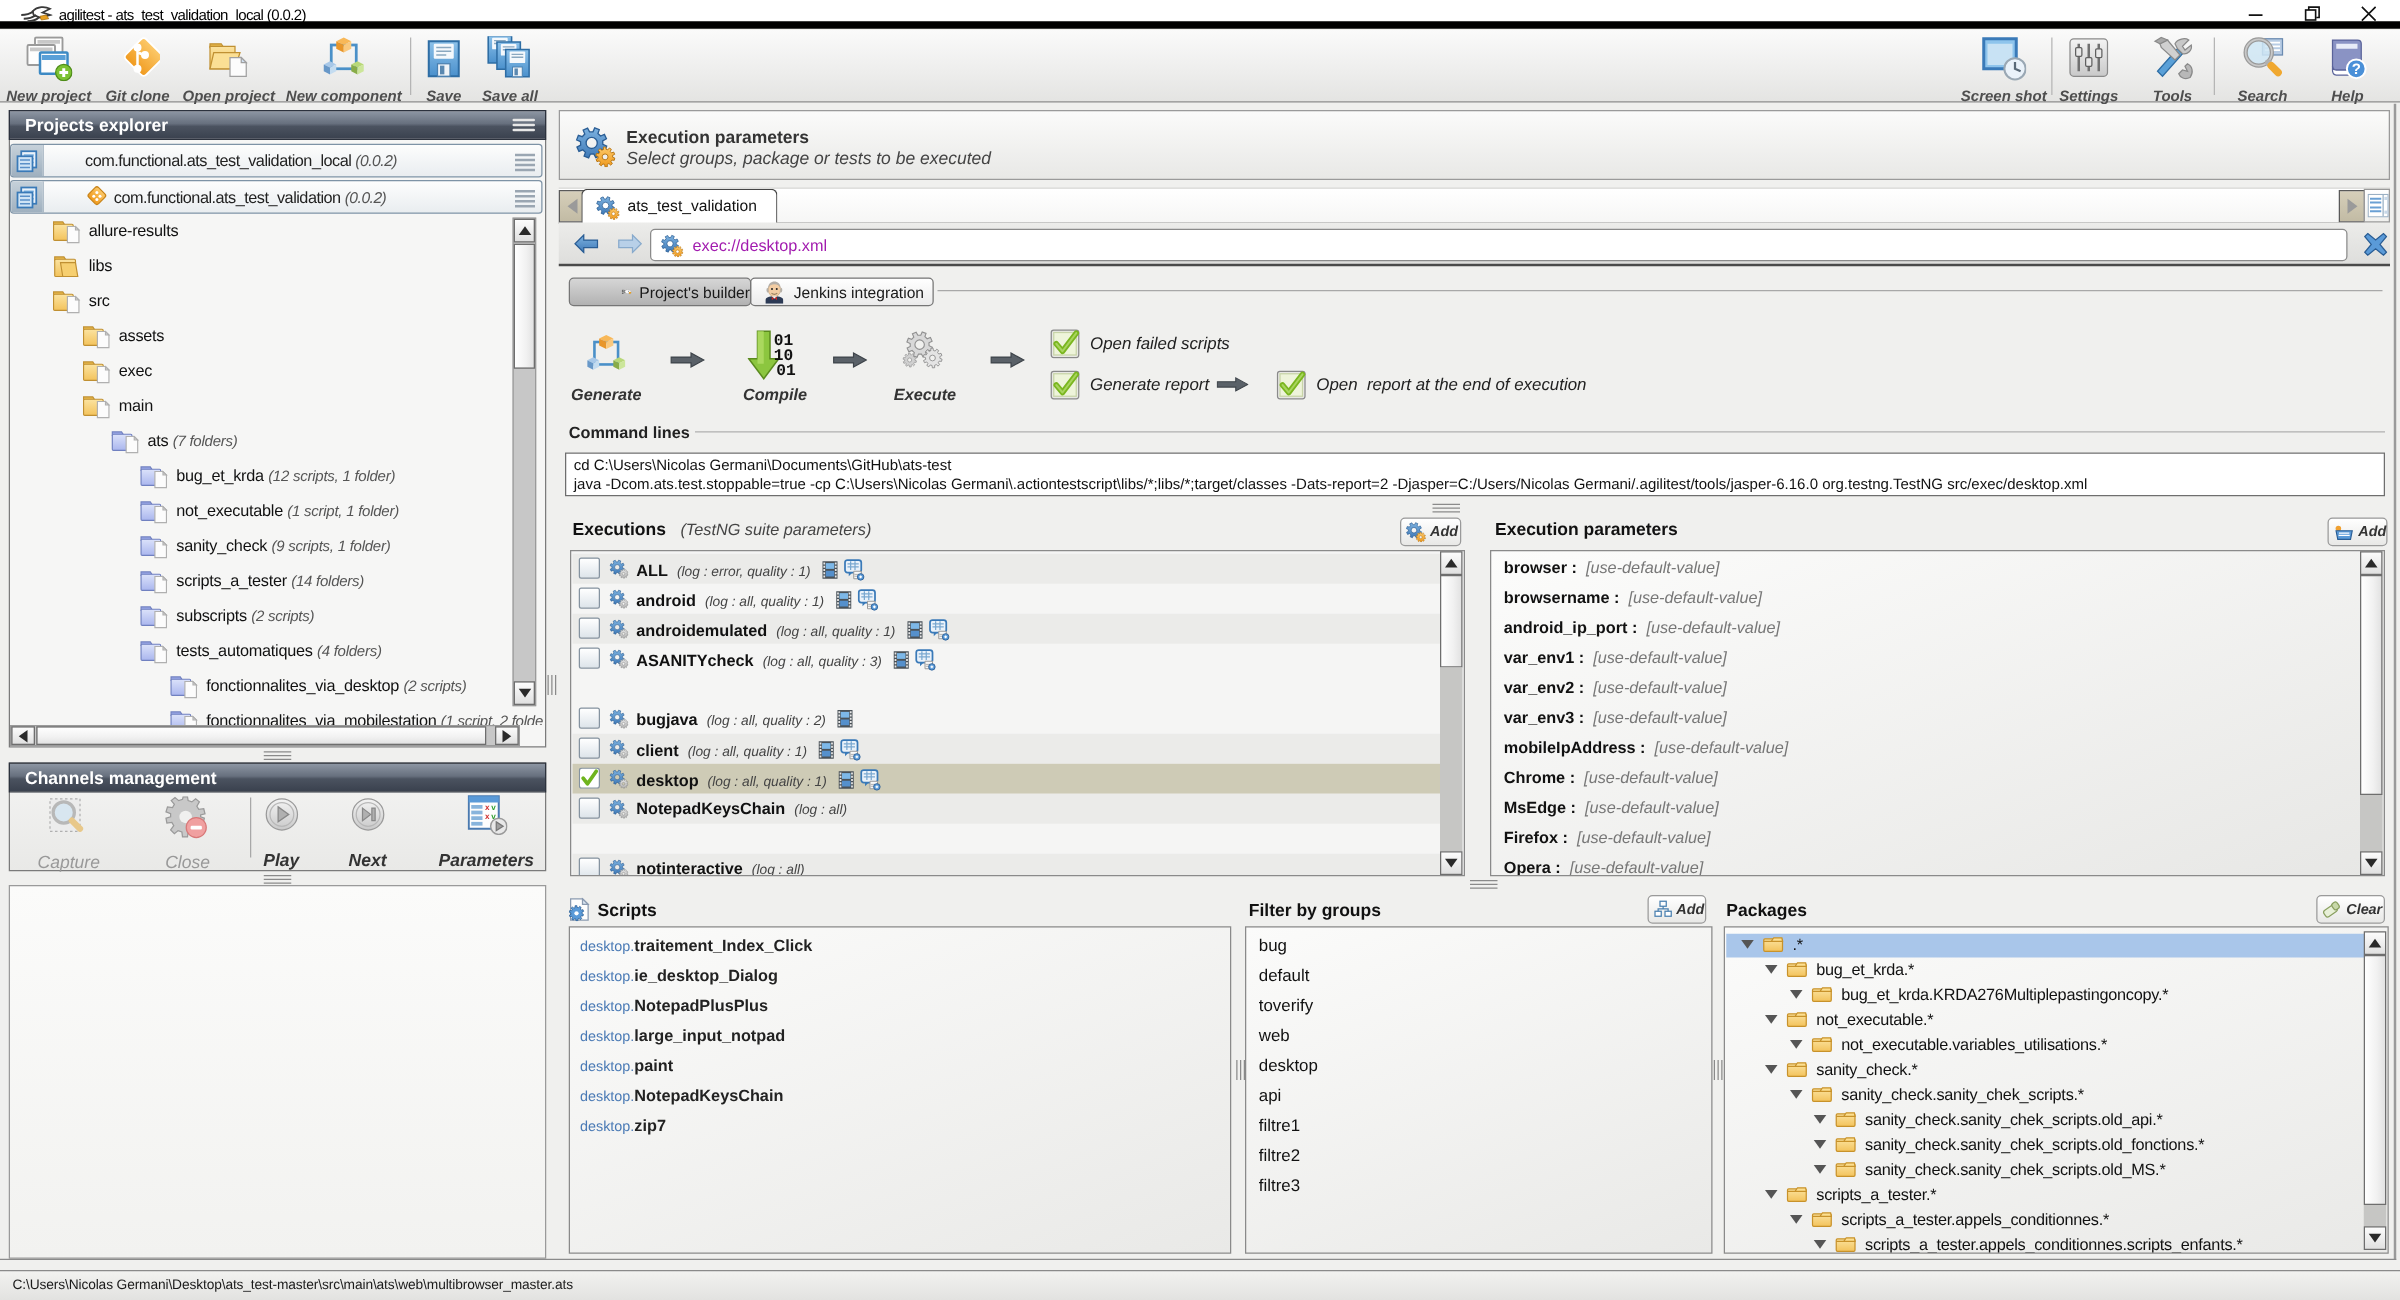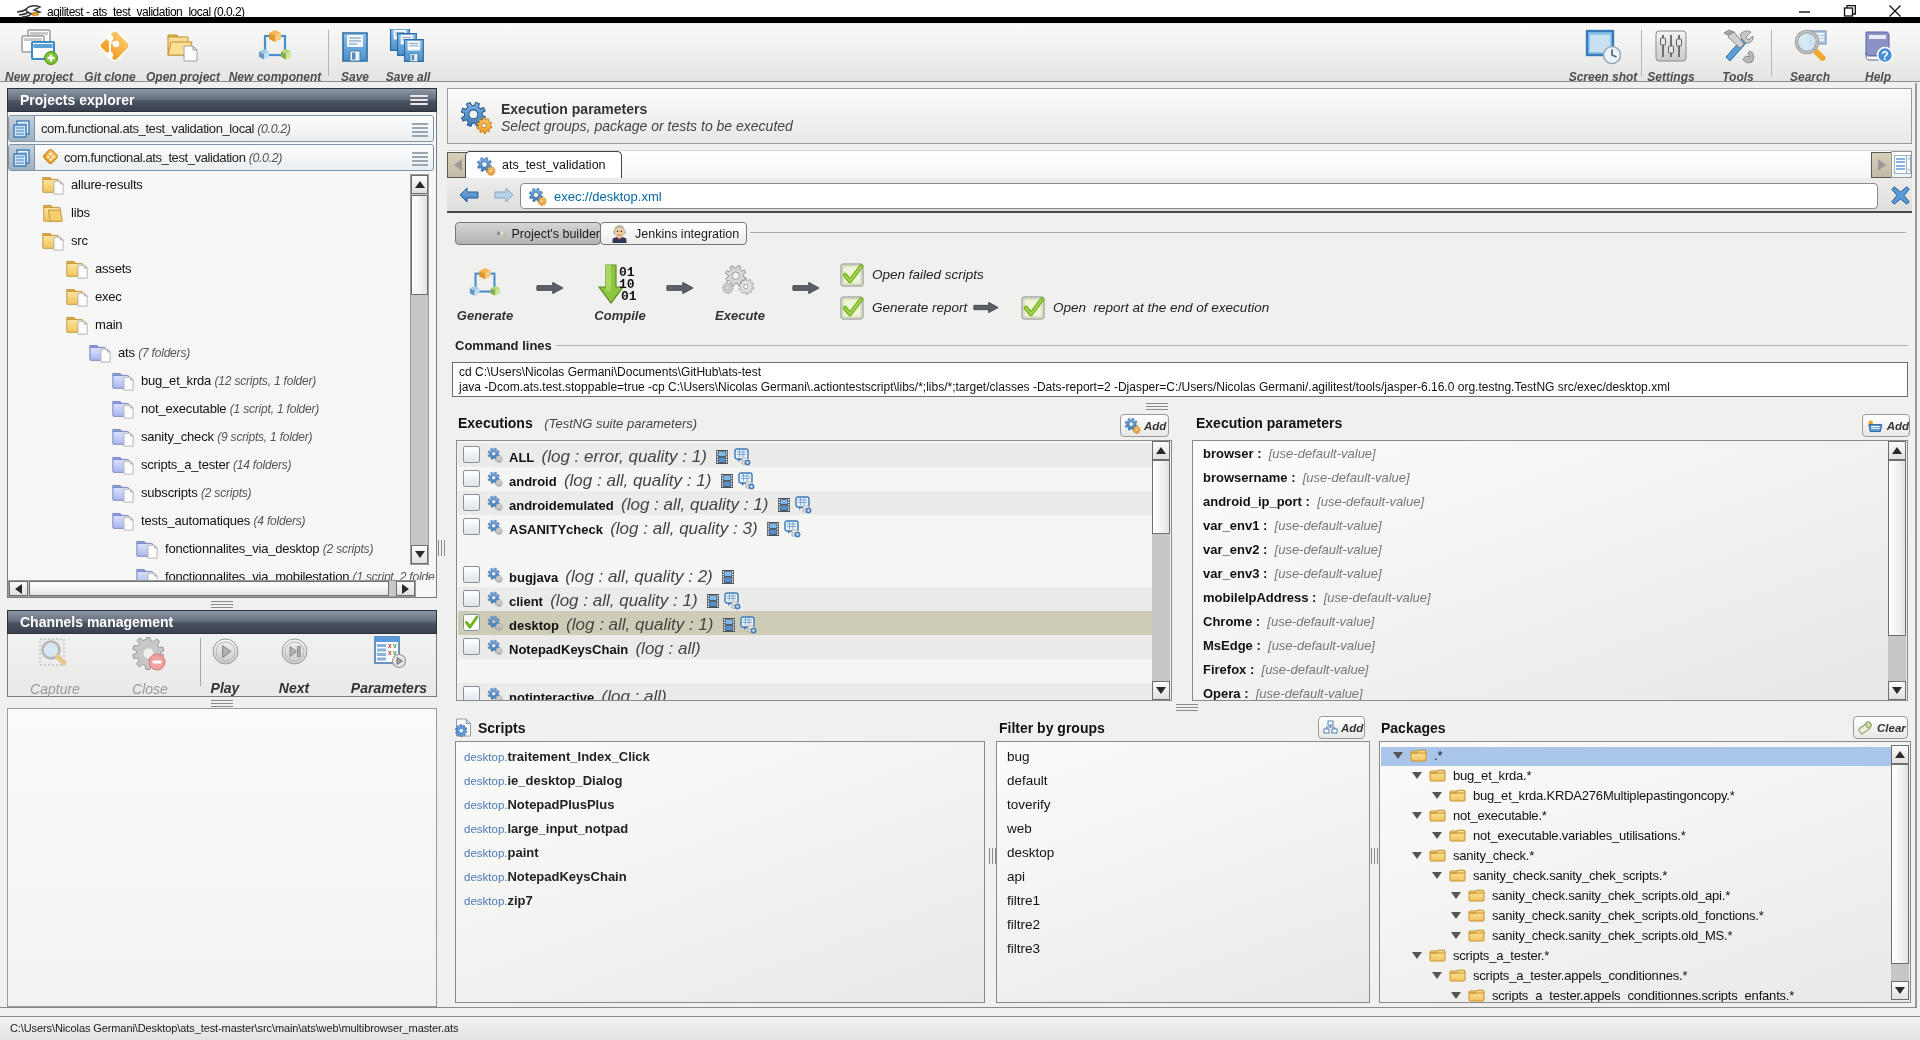--- a/index.html
+++ b/index.html
@@ -17,21 +17,21 @@
 
 .phead { background:linear-gradient(#8d96a3,#67707e 45%,#4b5360 55%,#3a414e); border:1px solid #2c323d; color:#fff; font-weight:bold; font-size:14px; }
 .phead .ht { position:absolute; left:12px; top:3px; }
 .burger { position:absolute; width:18px; height:13px; }
 .burger div { height:2px; background:#e8e8e8; margin-bottom:2px; border-radius:1px; }
 
 #projpanel { position:absolute; left:7px; top:88px; width:430px; height:510px; border:1px solid #7b7b7b; background:#f6f6f5; }
 #projhead { position:absolute; left:7px; top:88px; width:430px; height:24px; }
 .prow { position:absolute; left:1px; width:426px; height:27px; border:1px solid #7e93a6; border-radius:3px; background:linear-gradient(#fdfdfd,#e9edf0); display:flex; }
 .prow .icell { width:26px; border-right:1px solid #7e93a6; border-radius:2px 0 0 2px; background:linear-gradient(#c6d1da,#9fb0bf); position:relative; }
-.prow .txt { flex:1; font-size:13px; letter-spacing:-0.4px; color:#222; padding-left:6px; line-height:25px; white-space:nowrap; overflow:hidden; }
+.prow .txt { flex:1; font-size:13px; letter-spacing:-0.4px; color:#222; padding-left:33px; line-height:25px; white-space:nowrap; overflow:hidden; }
 .prow .ver { font-style:italic; color:#555; font-size:12.5px; }
 .prow .hcell { width:26px; position:relative; }
 .hlines { position:absolute; right:5px; top:7px; width:16px; }
 .hlines div { height:2px; background:#9aa6b2; margin-bottom:2px; }
 
 #tree { position:absolute; left:8px; top:172px; width:427px; height:408px; overflow:hidden; background:#f6f6f5; }
 .trow { position:absolute; height:26px; white-space:nowrap; font-size:13px; letter-spacing:-0.2px; color:#111; }
 .trow .cnt { font-style:italic; color:#555; font-size:12px; }
 .trow svg { vertical-align:-7px; margin-right:6px; }
 
@@ -58,21 +58,21 @@
 #rhead .t1 { position:absolute; left:53px; top:12px; font-size:14px; font-weight:bold; color:#333; }
 #rhead .t2 { position:absolute; left:53px; top:29px; font-size:14px; font-style:italic; color:#444; }
 
 #tabrow { position:absolute; left:447px; top:150px; width:1465px; height:28px; background:linear-gradient(#ffffff,#f6f6f5); border-top:1px solid #d8d8d6; }
 #tabline { position:absolute; left:0px; top:27px; width:1465px; height:1px; background:#555; }
 .tsbtn { position:absolute; top:1px; width:21px; height:26px; background:linear-gradient(#d6cfba,#c2bba4); border:1px solid #5a5a5a; display:flex; align-items:center; justify-content:center; }
 #tab1 { position:absolute; left:18px; top:0; width:157px; height:28px; background:#fff; border:1px solid #454545; border-bottom:none; border-radius:5px 5px 0 0; font-size:12.5px; color:#111; }
 #tablist { position:absolute; top:0px; left:1444px; width:21px; height:27px; background:linear-gradient(#ffffff,#f0f0ee); border:1px solid #9a9a9a; }
 
 #urlrow { position:absolute; left:447px; top:178px; width:1465px; height:35px; background:linear-gradient(#ececea,#dededc); border-bottom:2px solid #4a4a4a; }
-#urlbox { position:absolute; left:73px; top:5px; width:1358px; height:26px; background:#fff; border:1px solid #8a8a8a; border-radius:4px; font-size:13px; color:#0369a1; line-height:24px; }
+#urlbox { position:absolute; left:73px; top:5px; width:1358px; height:26px; background:#fff; border:1px solid #8a8a8a; border-radius:4px; font-size:13px; color:#a21caf; line-height:24px; }
 
 .btab { position:absolute; top:222px; height:23px; border:1px solid #767676; border-radius:4px; font-size:12.5px; color:#1a1a1a; display:flex; align-items:center; white-space:nowrap; }
 #btab1 { left:455px; width:146px; background:linear-gradient(#d6d6d6,#b2b2b2); z-index:2;padding-left:36px; }
 #btab2 { left:600px; width:147px; background:linear-gradient(#ffffff,#ebebeb); }
 #btabline { position:absolute; left:750px; top:232px; width:1156px; height:1px; background:#a8a8a8; }
 
 .wflbl { position:absolute; font-size:13px; font-style:italic; font-weight:bold; color:#333; white-space:nowrap; }
 .wfchk { position:absolute; font-size:13.5px; font-style:italic; color:#222; white-space:nowrap; }
 
 #cmdlabel { position:absolute; left:455px; top:338px; font-size:13px; font-weight:bold; color:#222; }
@@ -80,21 +80,21 @@
 #cmdbox { position:absolute; left:452px; top:362px; width:1456px; height:35px; background:#fff; border:1px solid #6e6e6e; font-size:12px; color:#111; padding:2px 6px; line-height:15px; white-space:nowrap; overflow:hidden; }
 
 #exelabel { position:absolute; left:458px; top:415px; font-size:14px; font-weight:bold; color:#111; }
 #exelabel span { font-weight:normal; font-style:italic; font-size:13px; color:#444; }
 .addbtn { position:absolute; height:23px; background:linear-gradient(#ffffff,#e8e8e6); border:1px solid #9a9a9a; border-radius:4px; font-size:11.5px; font-style:italic; font-weight:bold; color:#333; display:flex; align-items:center; }
 #exelist { position:absolute; left:456px; top:440px; width:716px; height:261px; border:1px solid #8a8a8a; background:#f5f5f4; overflow:hidden; }
 .erow { position:absolute; left:1px; width:695px; height:24px; font-size:13px; white-space:nowrap; }
 .erow.odd { background:#ebebe9; }
 .erow.sel { background:#cecbb6; }
 .erow .nm { font-weight:bold; color:#111; }
-.erow .meta { font-style:italic; color:#444; font-size:17px; }
+.erow .meta { font-style:italic; color:#444; font-size:11px; }
 .cbx { position:absolute; left:5px; top:3px; width:17px; height:17px; background:linear-gradient(#ffffff,#dde4ea); border:1px solid #8593a0; border-radius:2px; }
 #eplabel { position:absolute; left:1196px; top:415px; font-size:14px; font-weight:bold; color:#111; }
 #eplist { position:absolute; left:1192px; top:440px; width:716px; height:261px; border:1px solid #8a8a8a; background:linear-gradient(160deg,#fcfcfb,#e7e7e5); overflow:hidden; }
 .eprow { position:absolute; left:10px; height:24px; font-size:13px; white-space:nowrap; color:#111; font-weight:bold; }
 .eprow span { font-weight:normal; font-style:italic; color:#777; }
 
 #scriptslabel { position:absolute; left:478px; top:720px; font-size:14px; font-weight:bold; color:#111; }
 #scriptsbox { position:absolute; left:455px; top:741px; width:530px; height:262px; border:1px solid #8a8a8a; background:linear-gradient(160deg,#fbfbfa,#e9e9e7); overflow:hidden; }
 .srow { position:absolute; left:8px; height:24px; font-size:13px; white-space:nowrap; }
 .srow .pre { color:#4a7ab5; font-size:11.5px; }

